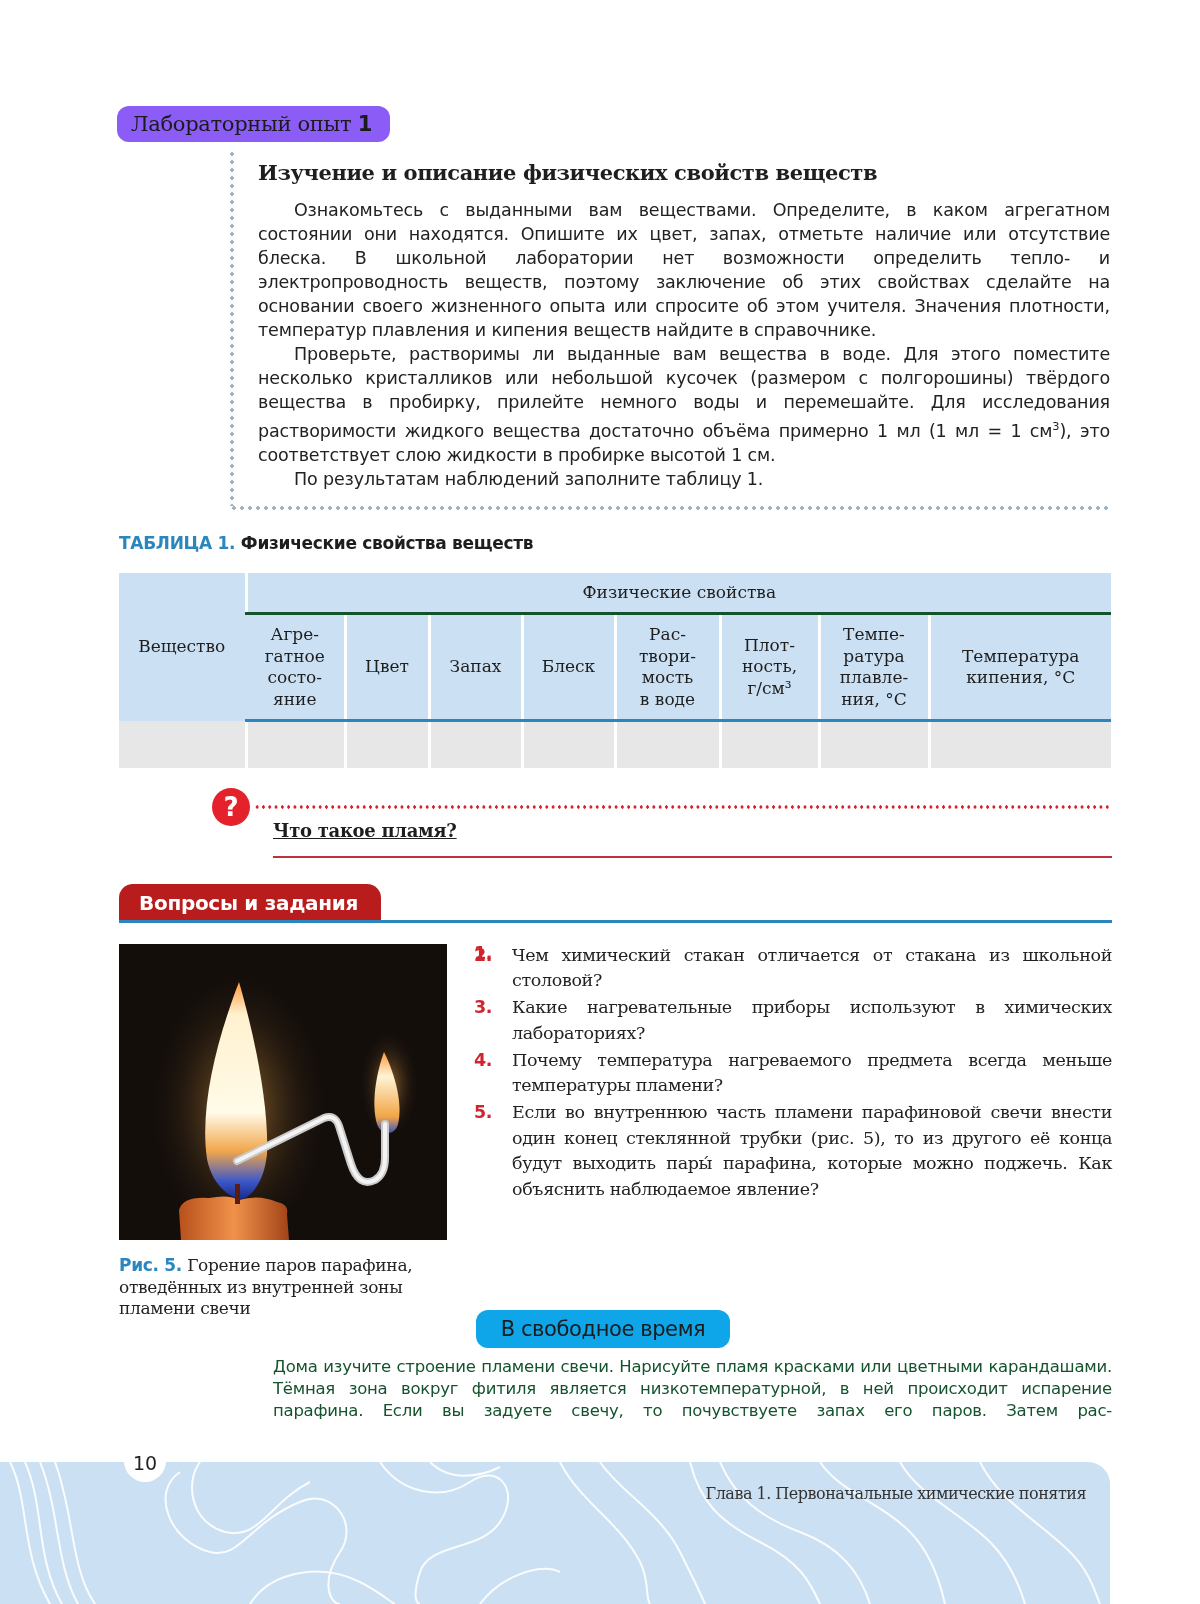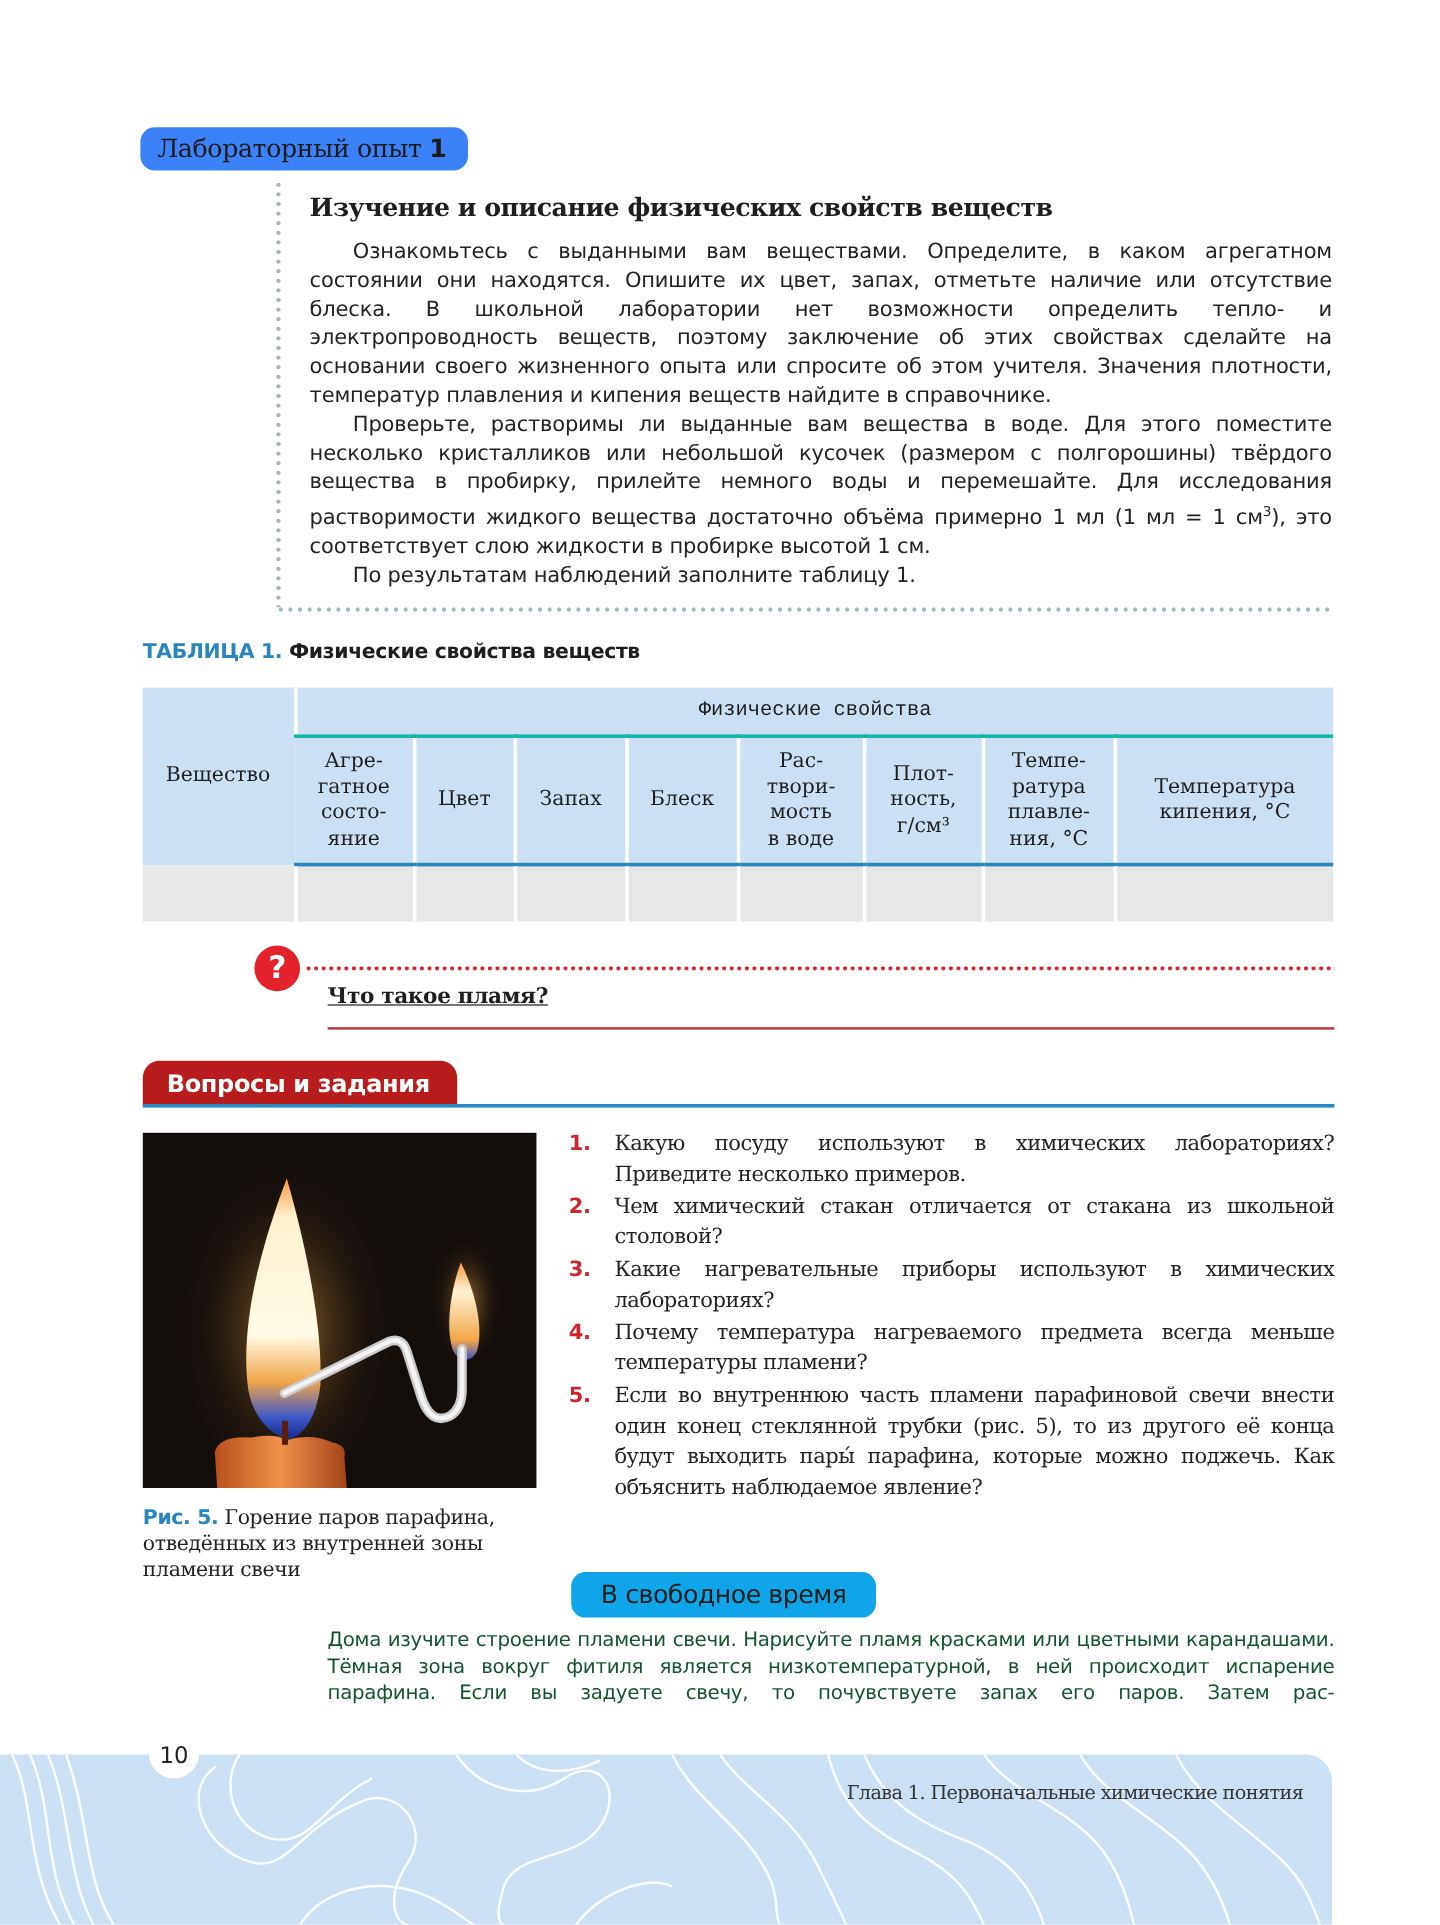--- a/index.html
+++ b/index.html
@@ -7,21 +7,21 @@
     width: 1200px; height: 1604px; position: relative; overflow: hidden;
     background: #ffffff;
     font-family: "DejaVu Sans", sans-serif;
     color: #1e1e1e;
   }
   .abs { position: absolute; }
 
   
   .lab-badge {
     left: 117px; top: 106px; height: 36px; padding: 0 18px 0 14px;
-    background: #3b82f6; border-radius: 12px;
+    background: #8b5cf6; border-radius: 12px;
     font-family: "DejaVu Serif", serif; font-size: 21px; line-height: 36px; color: #1b1b1b;
     letter-spacing: -0.3px;
   }
   .lab-badge b { font-family: "DejaVu Sans", sans-serif; font-weight: bold; }
 
   .vdots {
     left: 230px; top: 150px; width: 4px; height: 356px;
     background-image: radial-gradient(circle, #9fb4c4 1.6px, transparent 1.8px);
     background-size: 4px 8px;
   }
@@ -52,21 +52,21 @@
 
   
   .tbl { left: 119px; top: 573px; width: 992px; height: 193px; }
   .tbl table { border-collapse: collapse; width: 100%; height: 100%; table-layout: fixed; }
   .tbl th {
     background: #cce0f3; font-family: "DejaVu Serif", serif; font-weight: normal;
     font-size: 17px; line-height: 21.5px; color: #1e1e1e; text-align: center; vertical-align: middle;
     border-left: 3px solid #ffffff; padding: 0;
   }
   .tbl th:first-child { border-left: none; }
-  .tbl th.group { height: 39px; border-bottom: 3px solid #14b8a6; font-family: Liberation Mono, monospace; }
+  .tbl th.group { height: 39px; border-bottom: 3px solid #14532d; }
   .tbl tr.sub th { height: 104px; border-bottom: 3px solid #2b86be; }
   .tbl td { background: #e7e7e7; border-left: 3px solid #ffffff; height: 44px; }
   .tbl td:first-child { border-left: none; }
   sup { font-size: 0.65em; }
 
   
   .q-icon {
     left: 212px; top: 788px; width: 38px; height: 38px; border-radius: 50%;
     background: #e4222b; color: #fff; text-align: center; line-height: 38px;
     font-family: "DejaVu Sans", sans-serif; font-weight: bold; font-size: 26px;
@@ -247,21 +247,21 @@
     <rect x="116" y="240" width="5" height="20" fill="#5a1e10"></rect>
   </svg>
 </div>
 
 <div class="abs fig-caption">
   <span class="fig-num">Рис. 5.</span>
   <span>Горение паров парафина, отведённых из внутренней зоны пламени свечи</span>
 </div>
 
 <ol class="abs qlist" id="qlist">
-    <li><span class="qn">1.</span><span>Какую посуду используют в химических лабораториях? Приведите несколько примеров.</span></li>
+    <li><span class="qn">1.</span></li>
     <li><span class="qn">2.</span><span>Чем химический стакан отличается от стакана из школьной столовой?</span></li>
     <li><span class="qn">3.</span><span>Какие нагревательные приборы используют в химических лабораториях?</span></li>
     <li><span class="qn">4.</span><span>Почему температура нагреваемого предмета всегда меньше температуры пламени?</span></li>
     <li><span class="qn">5.</span><span>Если во внутреннюю часть пламени парафиновой свечи внести один конец стеклянной трубки (рис. 5), то из другого её конца будут выходить пары́ парафина, которые можно поджечь. Как объяснить наблюдаемое явление?</span></li>
   </ol>
 
 <div class="abs free-tab">В свободное время</div>
 <div class="abs free-body">Дома изучите строение пламени свечи. Нарисуйте пламя красками или цветными карандашами. Тёмная зона вокруг фитиля является низкотемпературной, в ней происходит испарение парафина. Если вы задуете свечу, то почувствуете запах его паров. Затем рас-</div>
 
 <div class="abs footer">

